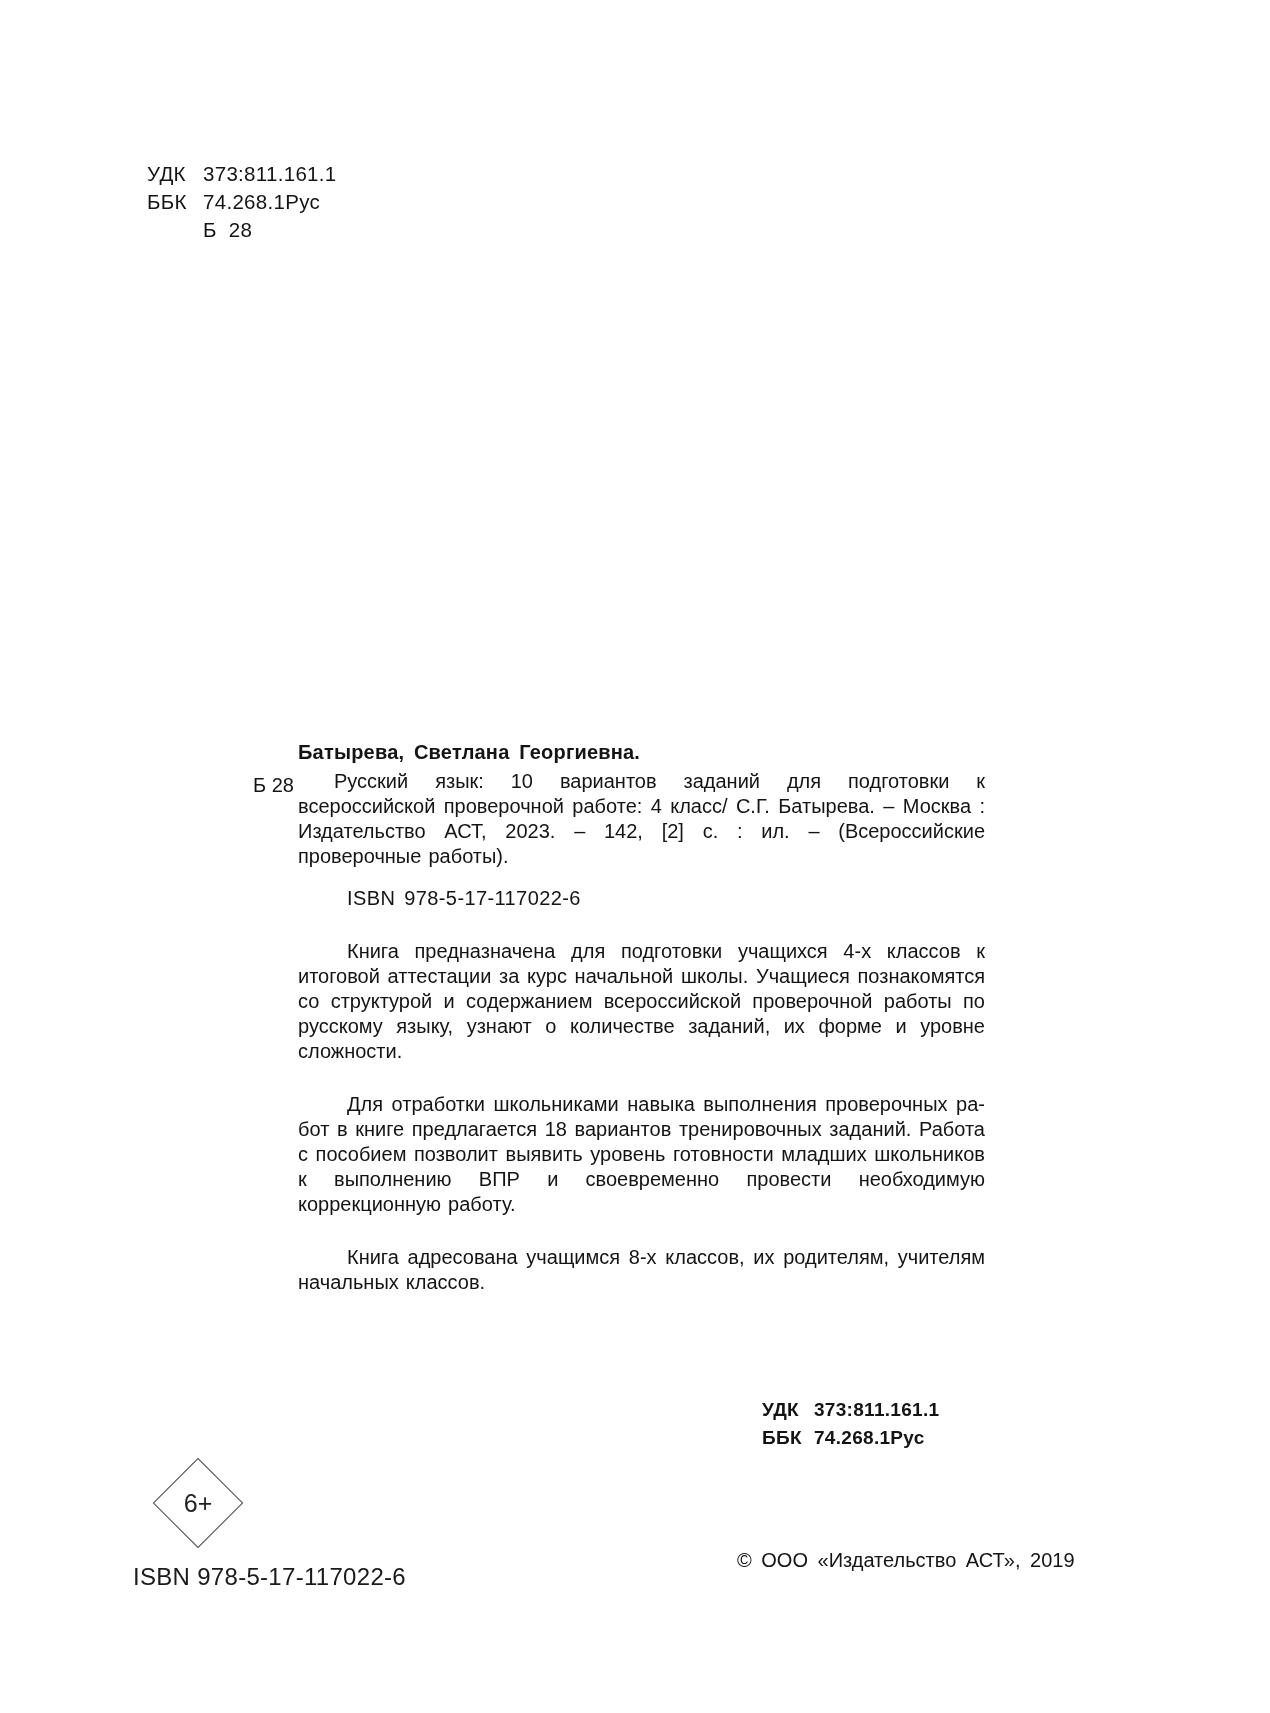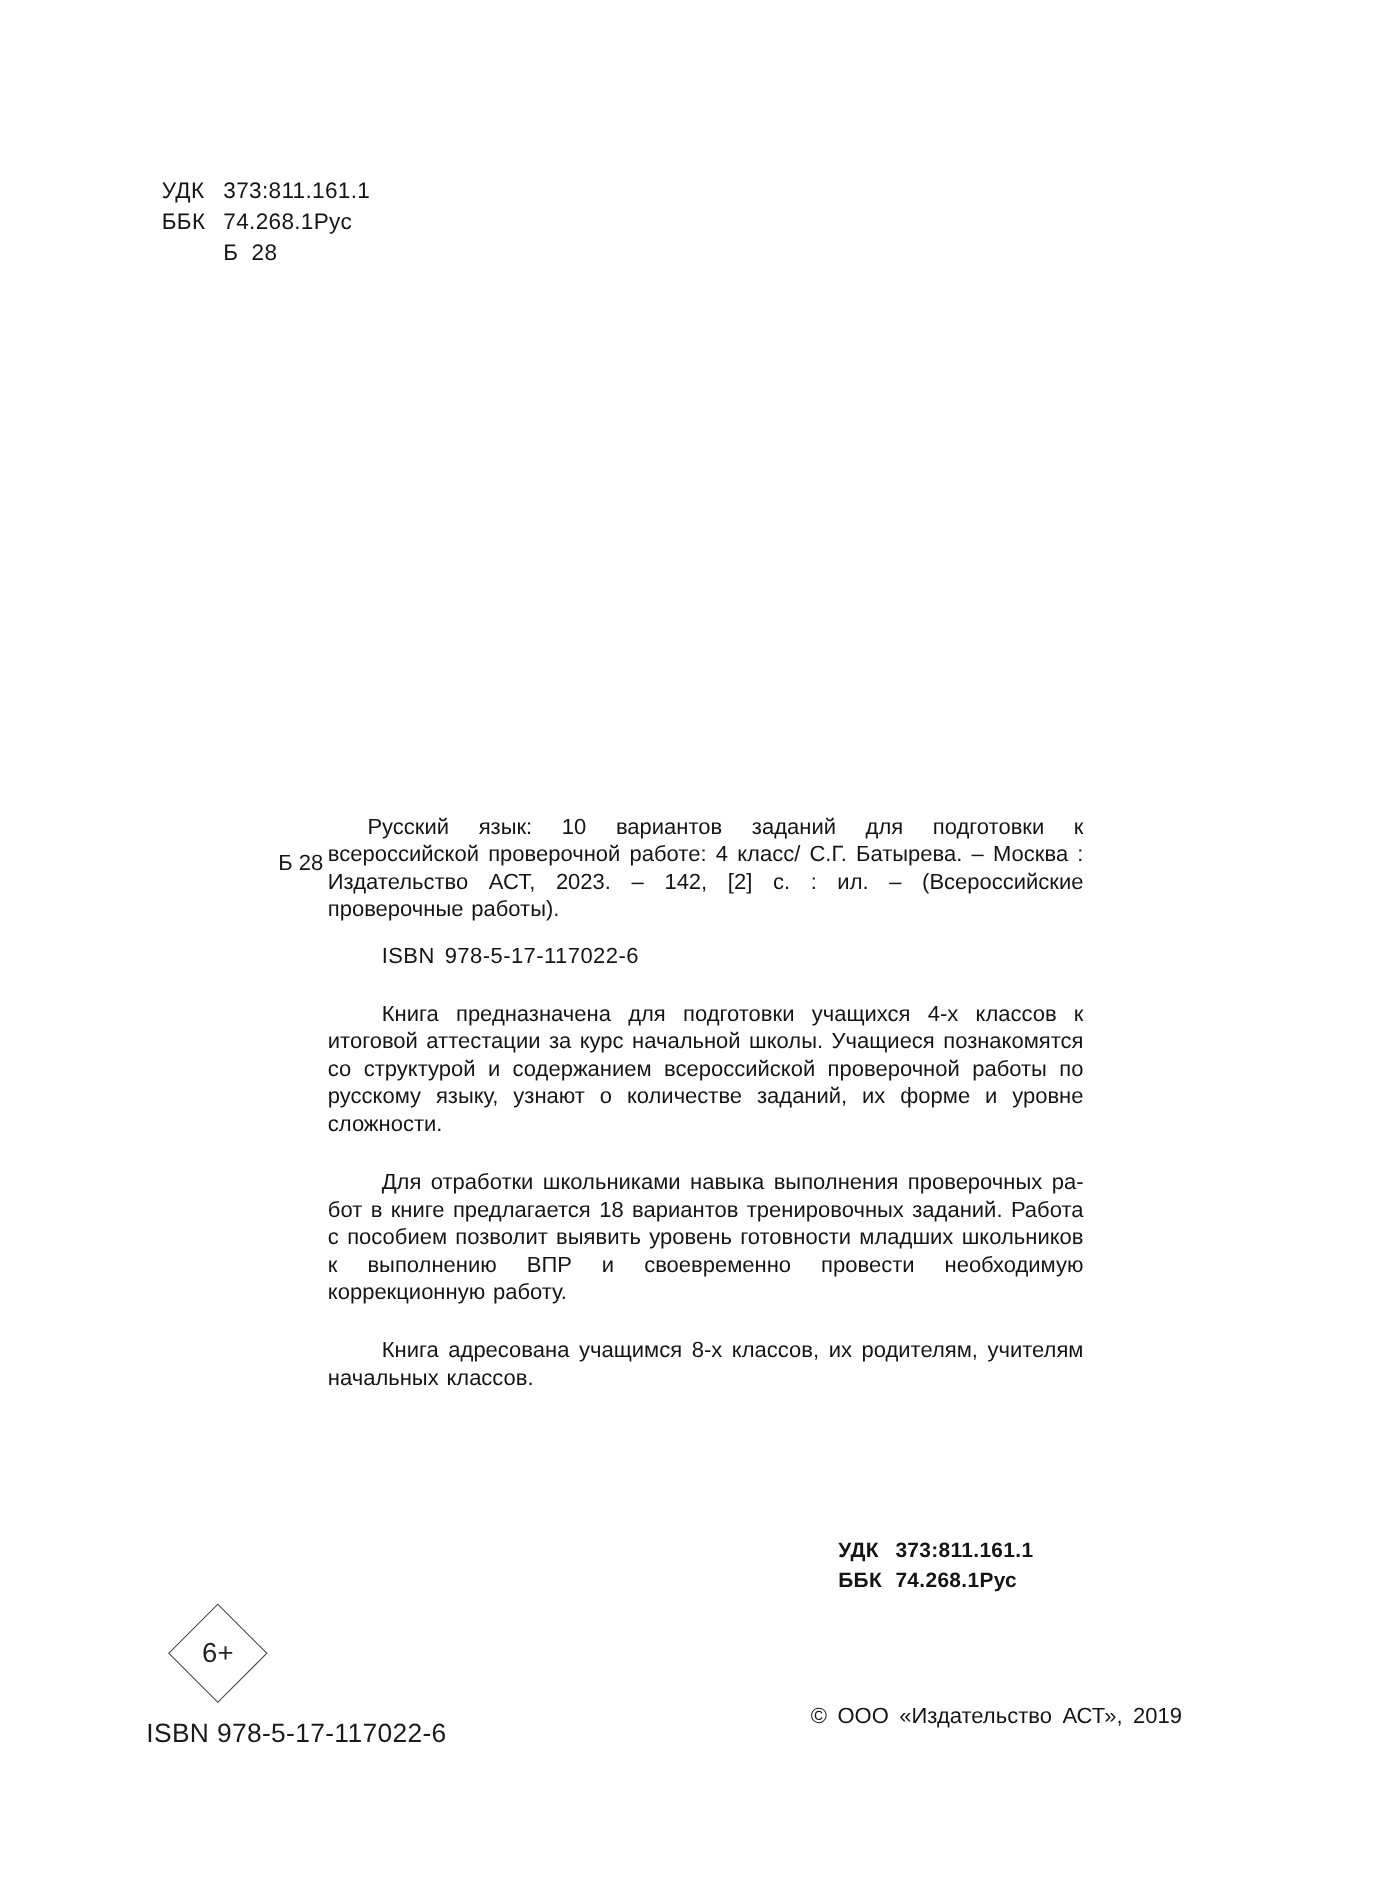--- a/index.html
+++ b/index.html
@@ -92,20 +92,21 @@
       <span class="code-value">74.268.1Рус</span>
     </div>
     <div class="code-row">
       <span class="code-label"></span>
       <span class="code-value">Б  28</span>
     </div>
   </div>
 
   <div class="catalog">
     <div class="margin-code">Б 28</div>
+    <p class="author">Батырева, Светлана Георгиевна.</p>
     <p class="desc just">Русский язык: 10 вариантов заданий для подготовки к всероссийской проверочной работе: 4 класс/ С.Г. Батырева. – Москва : Издательство АСТ, 2023. – 142, [2] с. : ил. – (Всероссийские проверочные работы).</p>
     <p class="isbn-mid">ISBN  978-5-17-117022-6</p>
     <div class="annotation">
       <p class="just">Книга предназначена для подготовки учащихся 4-х классов к итоговой аттестации за курс начальной школы. Учащиеся познакомят­ся со структурой и содержанием всероссийской проверочной работы по русскому языку, узнают о количестве заданий, их форме и уровне сложности.</p>
       <p class="just">Для отработки школьниками навыка выполнения проверочных ра­бот в книге предлагается 18 вариантов тренировочных заданий. Ра­бота с пособием позволит выявить уровень готовности младших школьников к выполнению ВПР и своевременно провести необходи­мую коррекционную работу.</p>
       <p class="just">Книга адресована учащимся 8-х классов, их родителям, учителям начальных классов.</p>
     </div>
   </div>
 
   <div class="bottom-codes">

